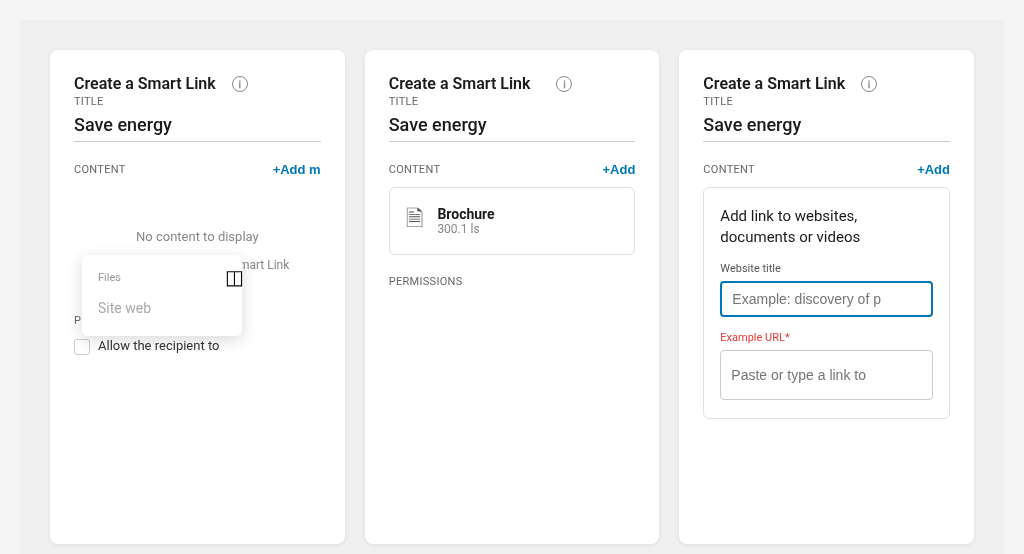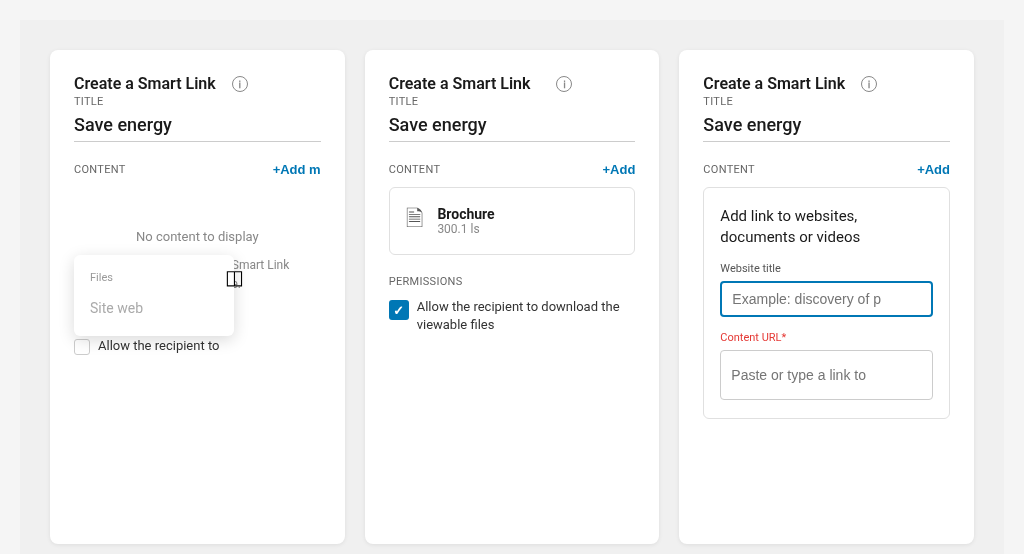--- a/index.html
+++ b/index.html
@@ -88,21 +88,21 @@
       font-weight: 600;
       cursor: pointer;
       background: none;
       border: none;
       margin-left: 39px;
     }
     
     .dropdown-menu {
       position: absolute;
       top: 205px;
-      left: 24px;
+      left: 32px;
       background: #fff;
       border-radius: 6px;
       box-shadow: 0 4px 16px rgba(0,0,0,0.15);
       padding: 12px 0;
       min-width: 160px;
       z-index: 10;
     }
     .dropdown-section-label {
       font-size: 11px;
       color: #999;
@@ -307,24 +307,20 @@
     <div class="file-card">
       <div class="file-icon">🗎</div>
       <div>
         <div class="file-name">Brochure</div>
         <div class="file-size">300.1 ls</div>
       </div>
     </div>
 
     <div class="permissions-section">
       <div class="permissions-label">Permissions</div>
-      <div class="checkbox-row">
-        <div class="checkbox-checked"></div>
-        <span class="checkbox-label">Allow the recipient to download the viewable files</span>
-      </div>
     </div>
   </div>
 
   <div class="panel">
     <div class="panel-header">
       <span class="panel-title">Create a Smart Link</span>
       <div class="info-icon">
         <span>ℹ</span>
       </div>
     </div>
@@ -338,20 +334,20 @@
     </div>
 
     <div class="link-card">
       <div class="link-card-title">Add link to websites, documents or videos</div>
 
       <div style="margin-top:14px;">
         <div class="website-title-label">Website title</div>
         <input class="website-title-input" type="text" readonly="" placeholder="Example: discovery of p" style="">
 
         <div class="website-url-label">
-          <span>Content URL</span><span style="color:#e53935;">*</span>
+          <span>Example URL</span><span style="color:#e53935;">*</span>
         </div>
         <input class="website-url-input" type="text" readonly="" placeholder="Paste or type a link to" style="">
       </div>
     </div>
   </div>
 
 </div>
 
 </body></html>

